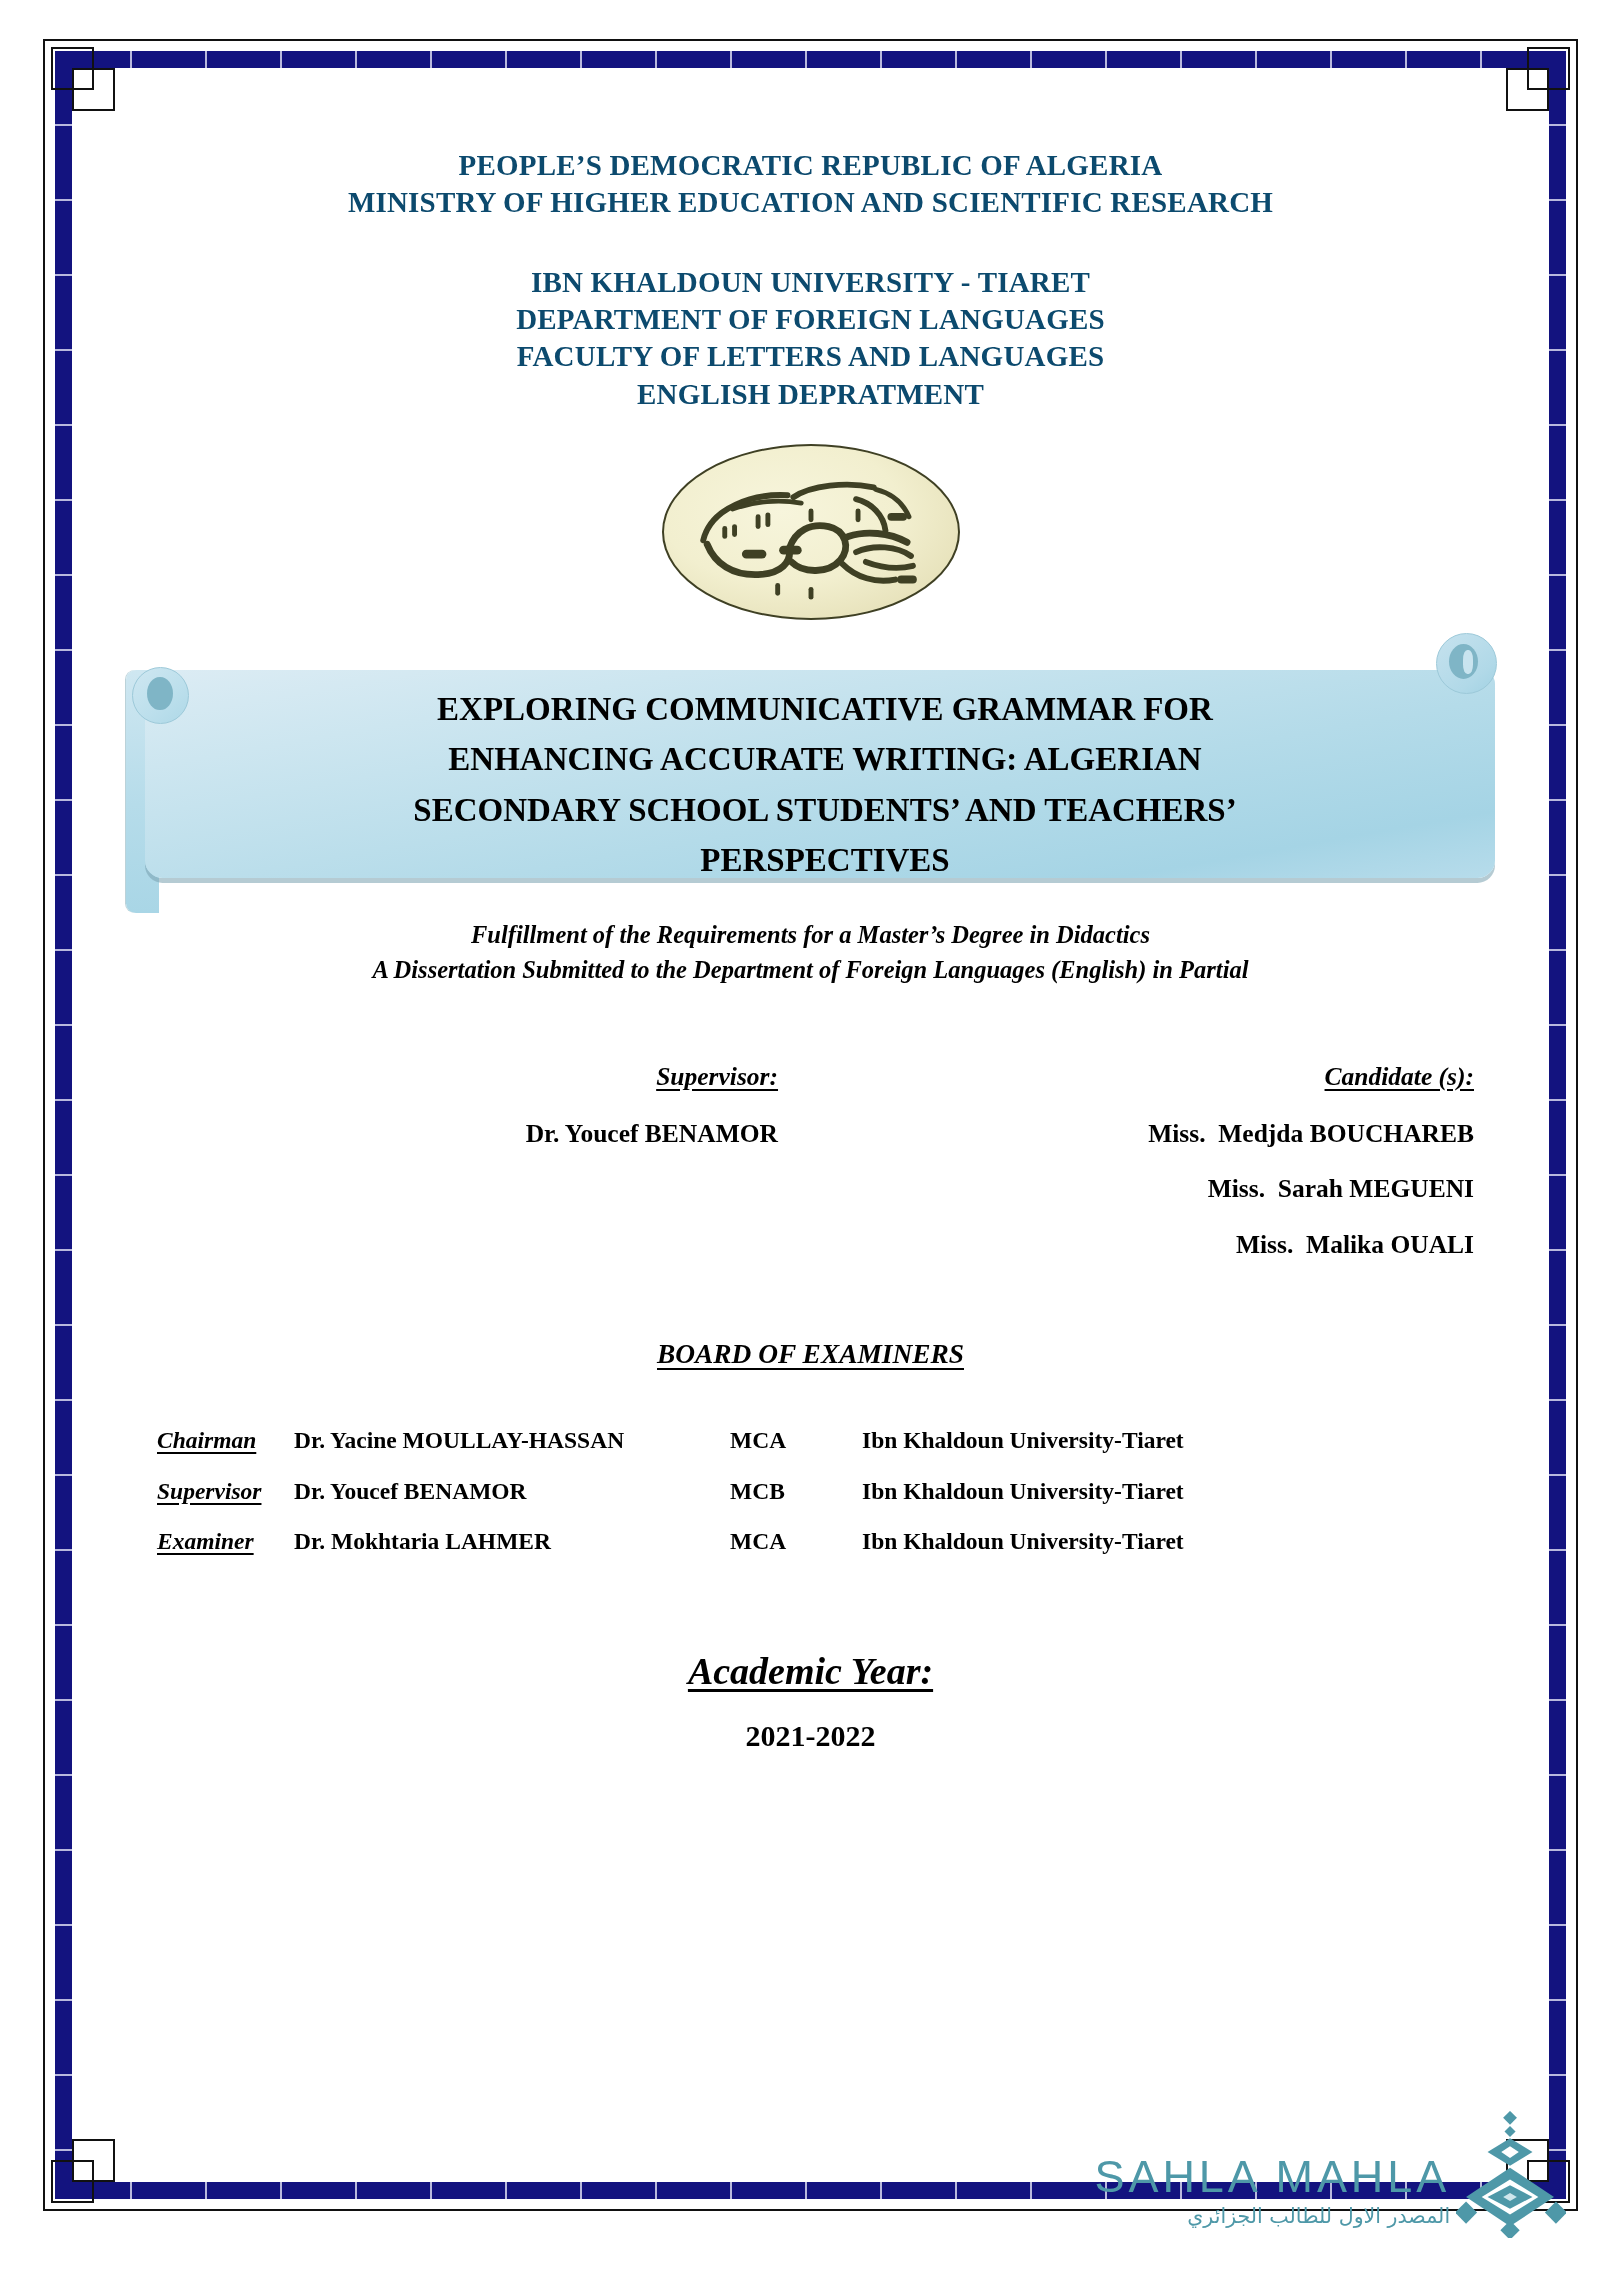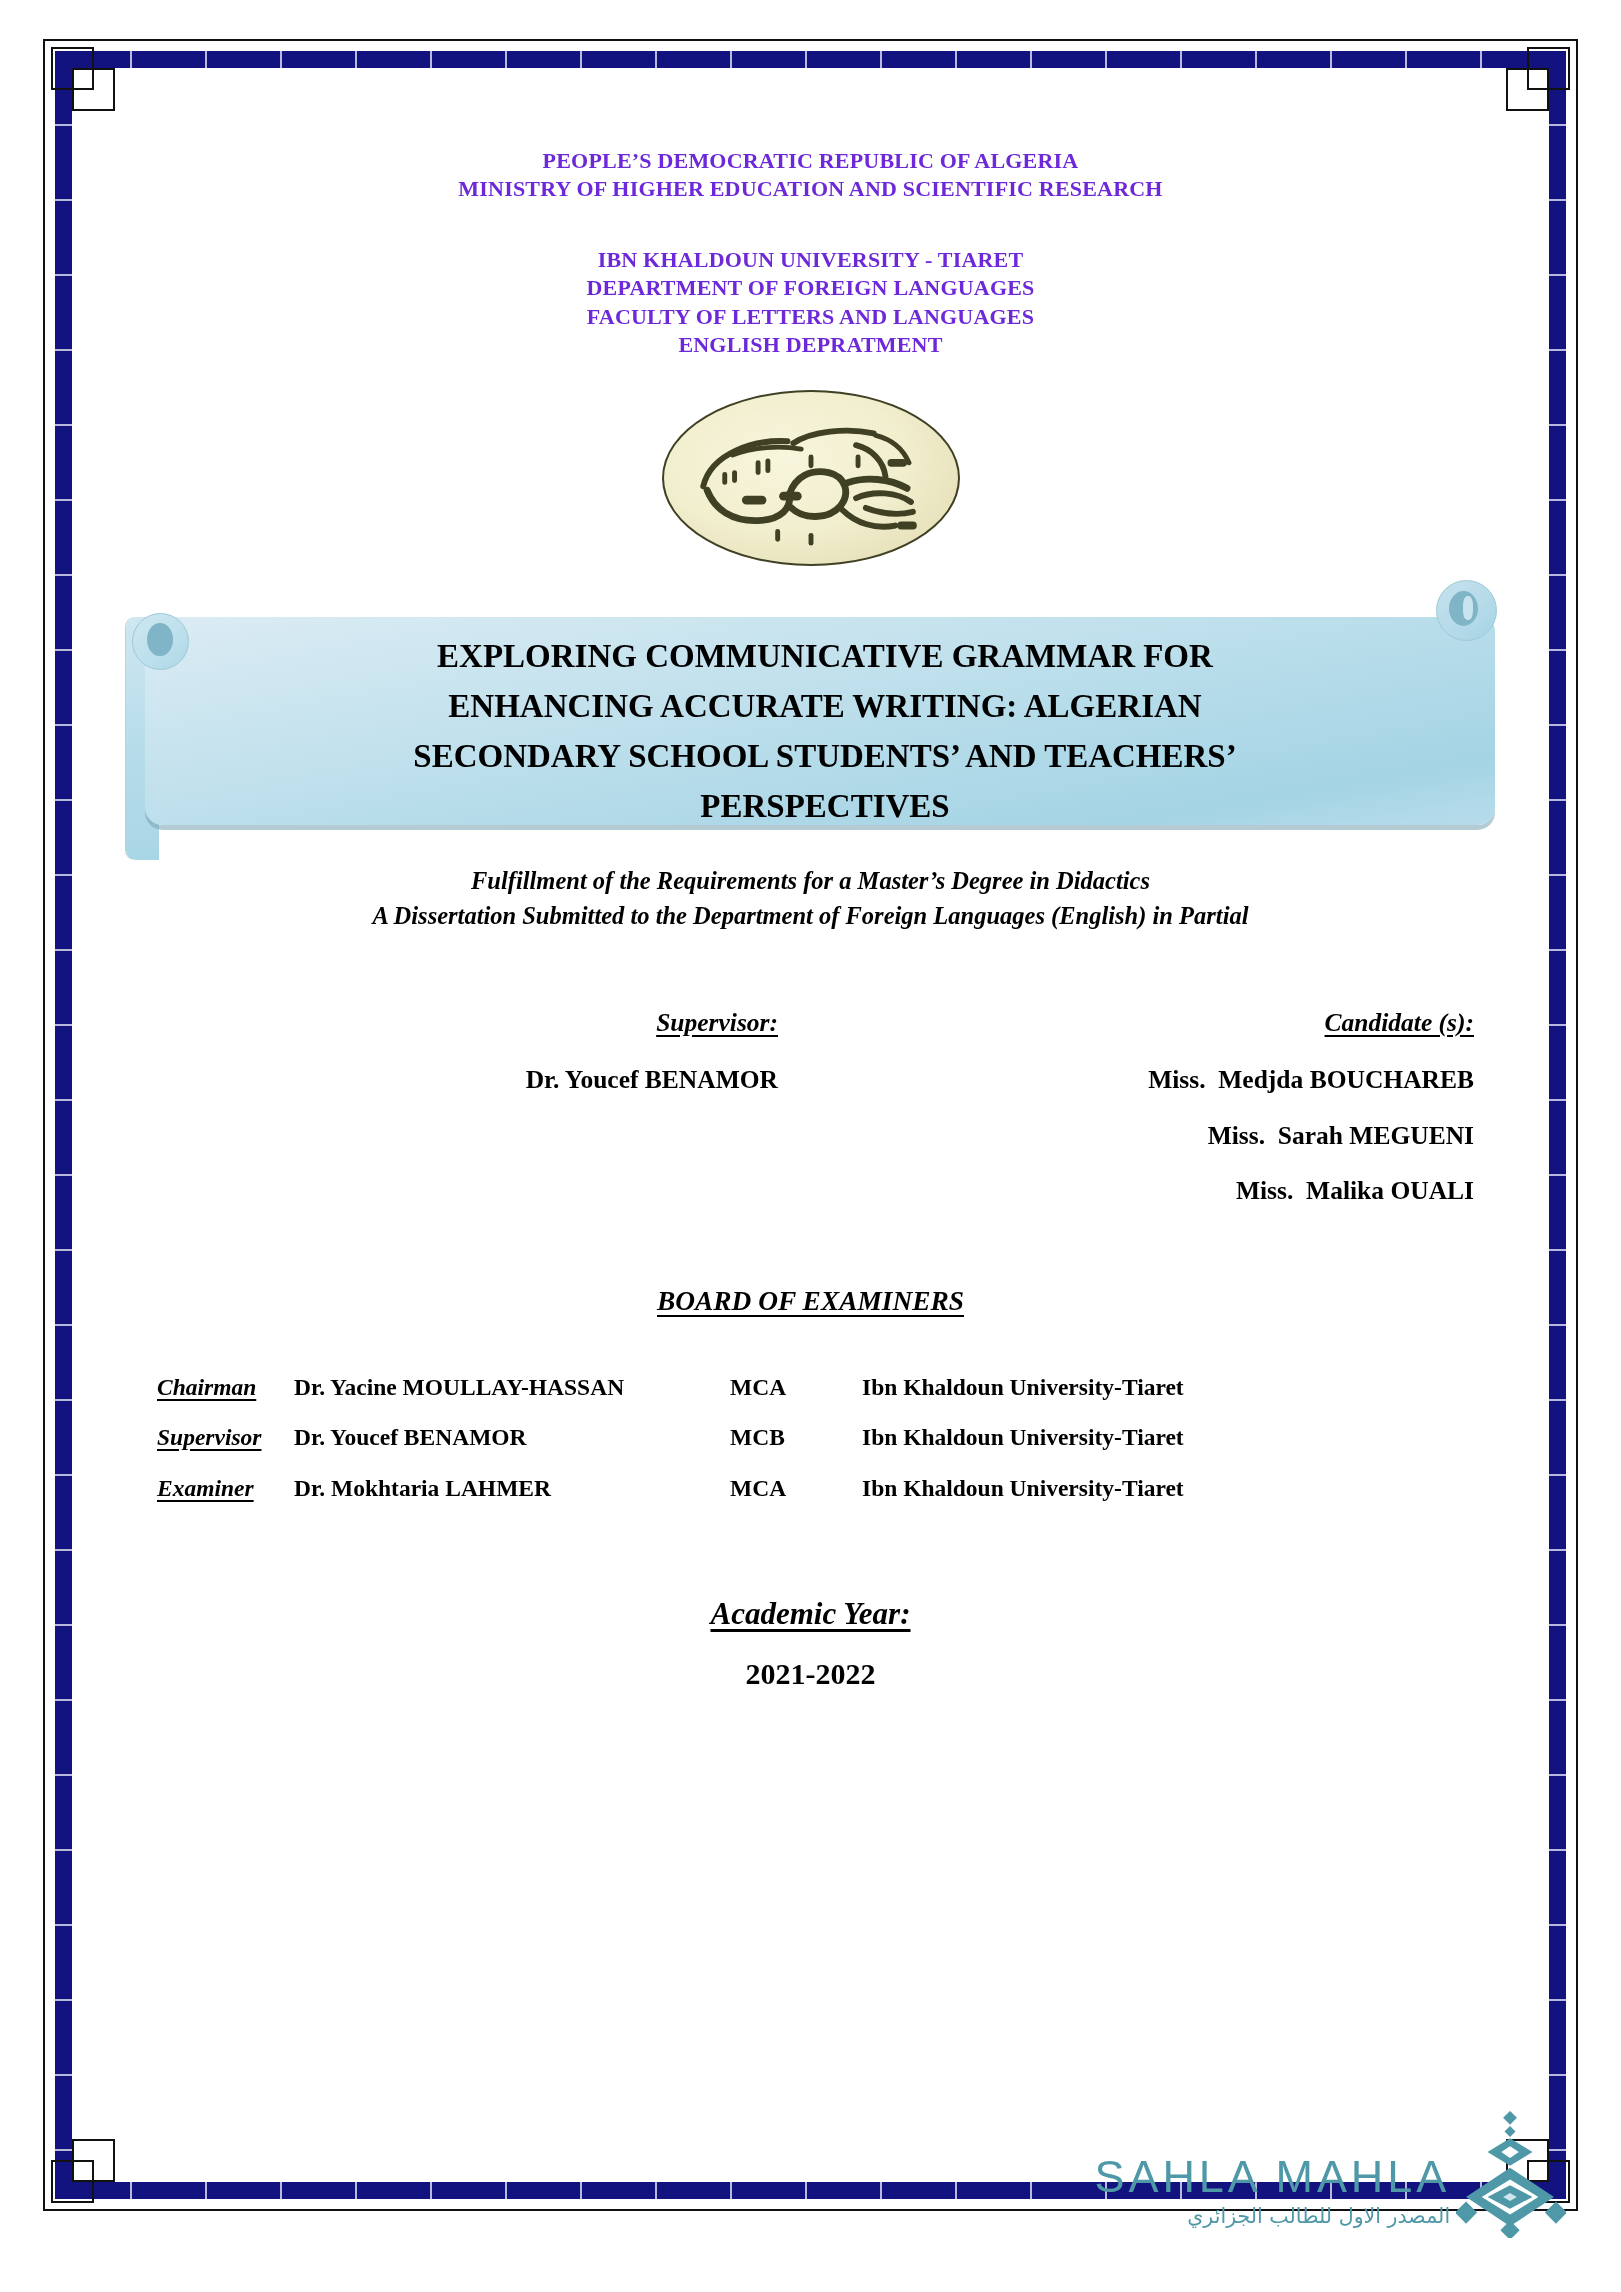--- a/index.html
+++ b/index.html
@@ -91,24 +91,24 @@
   .content {
     position: absolute;
     left: 118px;
     right: 118px;
     top: 147px;
     text-align: center;
   }
 
   .inst-line {
     font-weight: bold;
-    font-size: 22px;
+    font-size: 29px;
     line-height: 1.28;
     letter-spacing: 0.2px;
-    color: #6d28d9;
+    color: #0c4a6e;
   }
   .inst-block-2 { margin-top: 43px; }
 
   
   .logo-wrap {
     margin-top: 31px;
     display: flex;
     justify-content: center;
   }
   .logo-oval {
@@ -286,21 +286,21 @@
     flex: 1 1 auto;
     font-weight: bold;
   }
 
   
   .year-label {
     margin-top: 94px;
     text-align: center;
     font-weight: bold;
     font-style: italic;
-    font-size: 31px;
+    font-size: 38px;
     text-decoration: underline;
     text-underline-offset: 4.9px;
   }
   .year-value {
     margin-top: 25.5px;
     text-align: center;
     font-weight: bold;
     font-size: 30px;
   }
 

